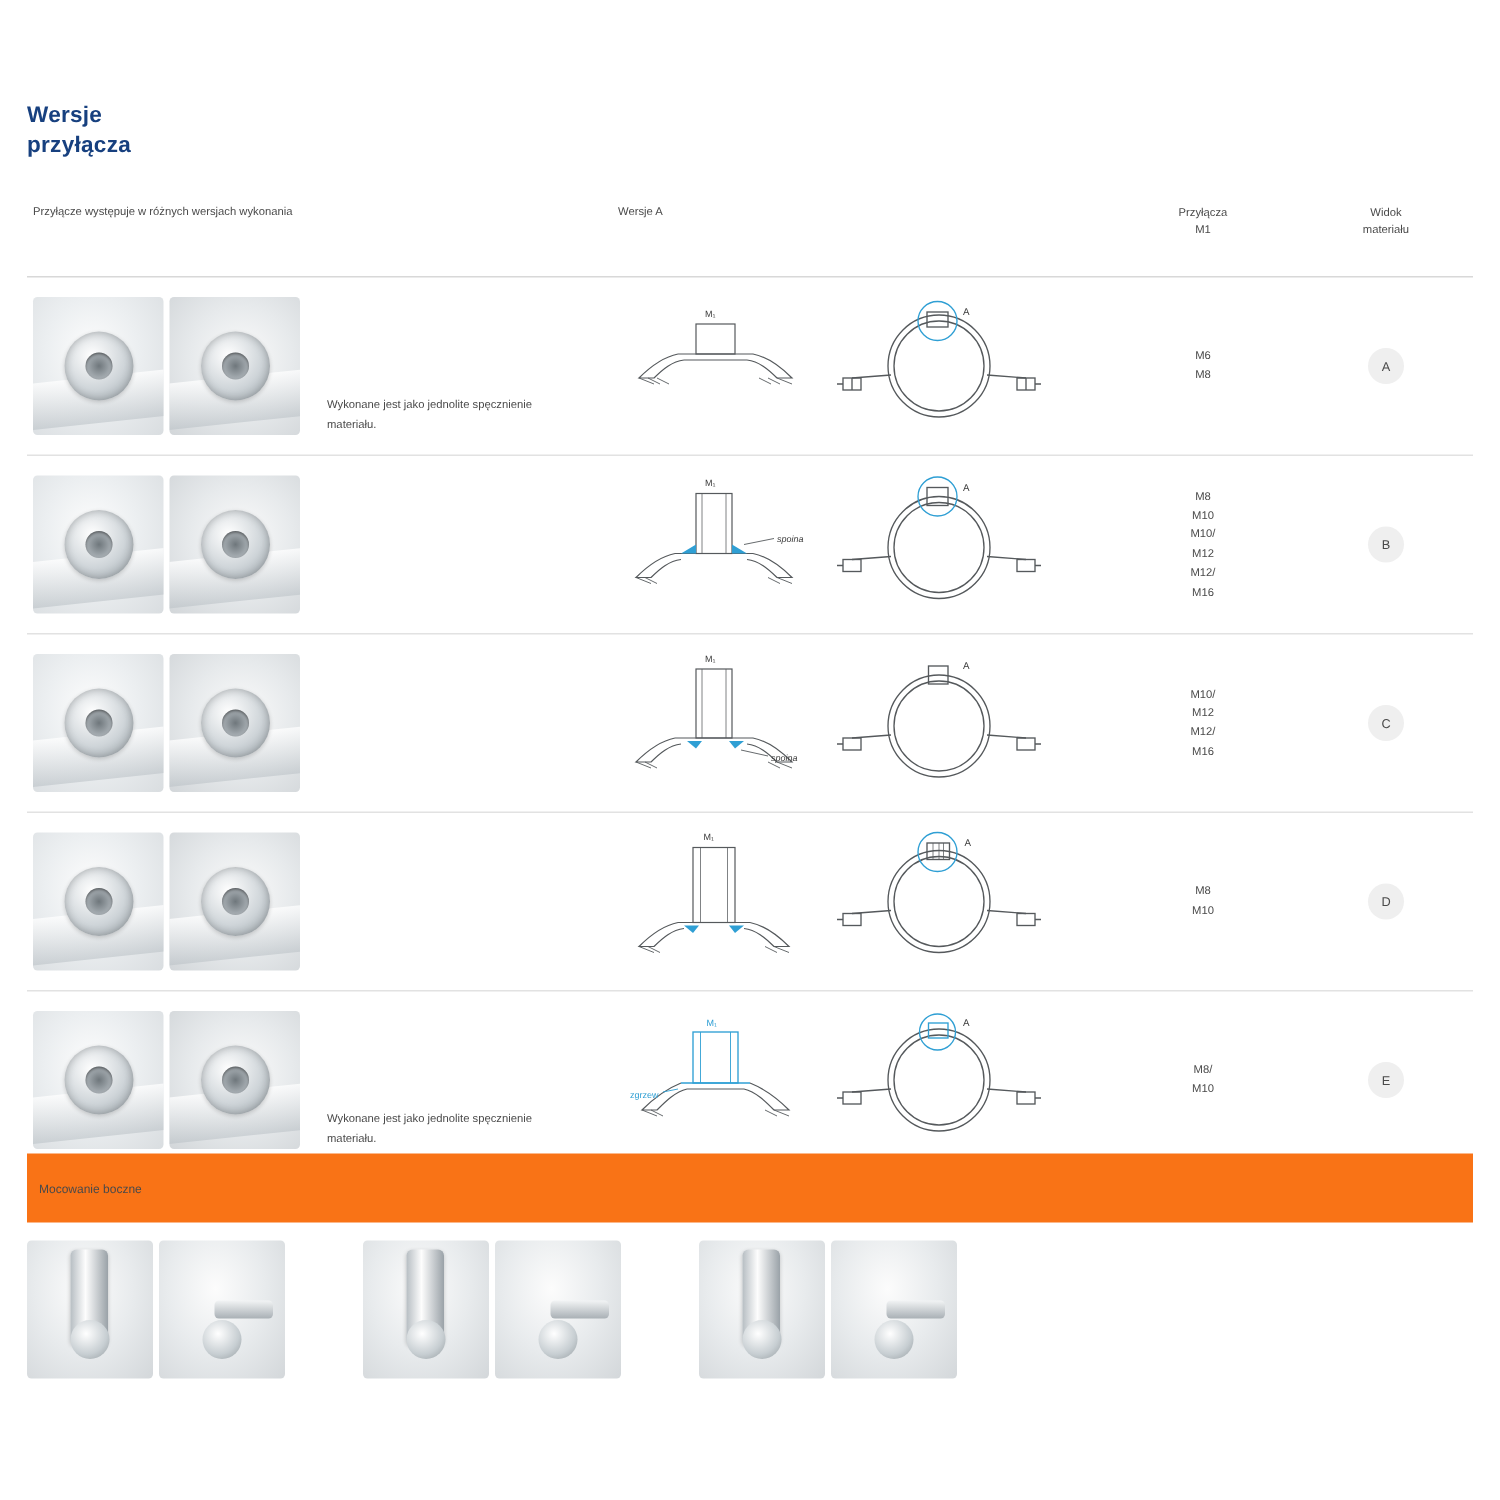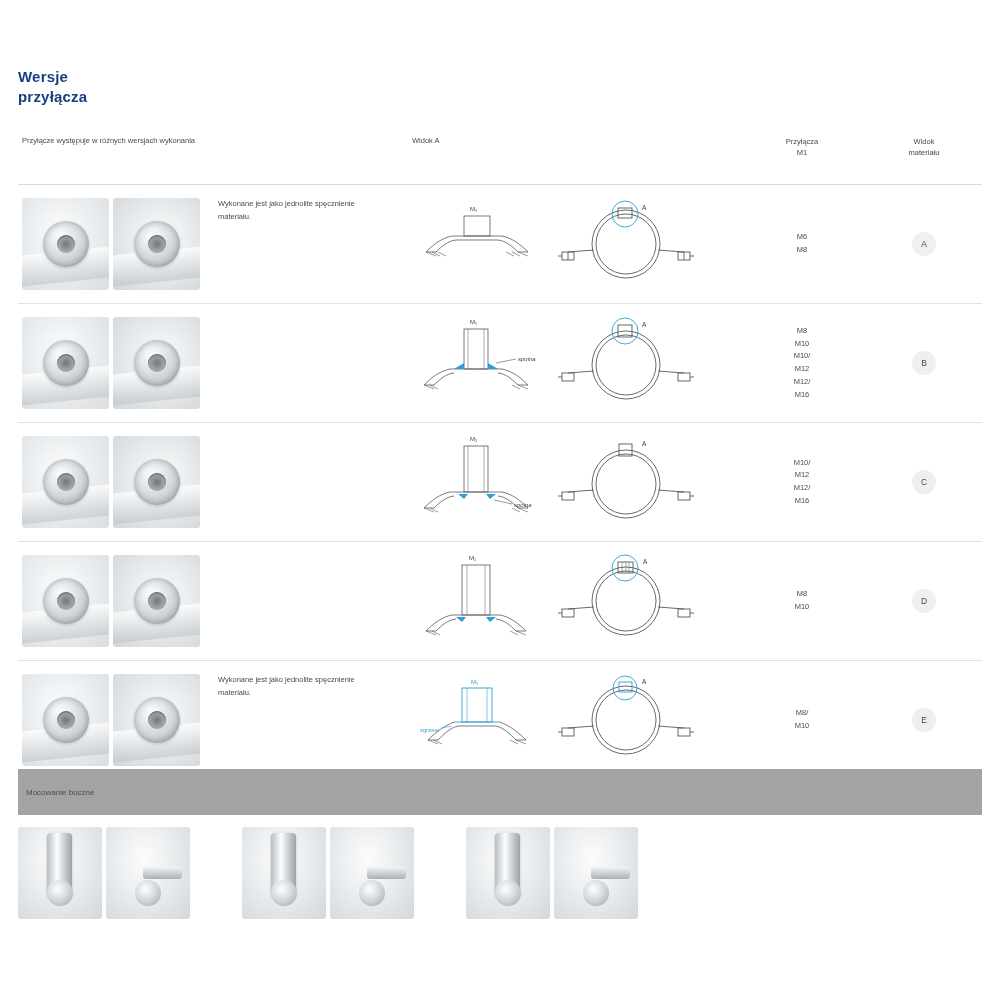--- a/index.html
+++ b/index.html
@@ -55,21 +55,21 @@
   .thead .col-m1, .thead .col-ver { line-height: 1.5; }
   .thead .col-view { padding-left: 4px; }
 
   .row {
     display: flex;
     align-items: center;
     border-bottom: 1px solid #e2e2e2;
     min-height: 118px;
     position: relative;
   }
-  .row .col-desc { display: flex; align-items: flex-start; height: 100%; }
+  .row .col-desc { display: flex; align-items: flex-end; height: 100%; }
 
   .photos {
     width: 178px;
     height: 92px;
     display: flex;
     gap: 4px;
     flex: 0 0 auto;
   }
   .photo {
     width: 87px;
@@ -140,21 +140,21 @@
     color: #4a4a4a;
     font-size: 8.5px;
   }
 
   .side-head {
     position: absolute;
     left: 18px;
     top: 769px;
     width: 964px;
     height: 46px;
-    background: #a3a3a3;
+    background: #f97316;
     display: flex;
     align-items: center;
     padding-left: 8px;
     box-sizing: border-box;
     font-size: 8px;
     color: #4a4a4a;
   }
   .side-gallery {
     position: absolute;
     left: 18px;
@@ -209,21 +209,21 @@
 
   <div class="title">
     <span>Wersje</span>
     <span>przyłącza</span>
   </div>
 
   <div class="table">
 
     <div class="thead">
       <div class="col-desc">Przyłącze występuje w różnych wersjach wykonania</div>
-      <div class="col-view">Widok A</div>
+      <div class="col-view">Wersje A</div>
       <div class="col-m1">
         <div>Przyłącza</div>
         <div>M1</div>
       </div>
       <div class="col-ver">
         <div>Widok</div>
         <div>materiału</div>
       </div>
     </div>
 

